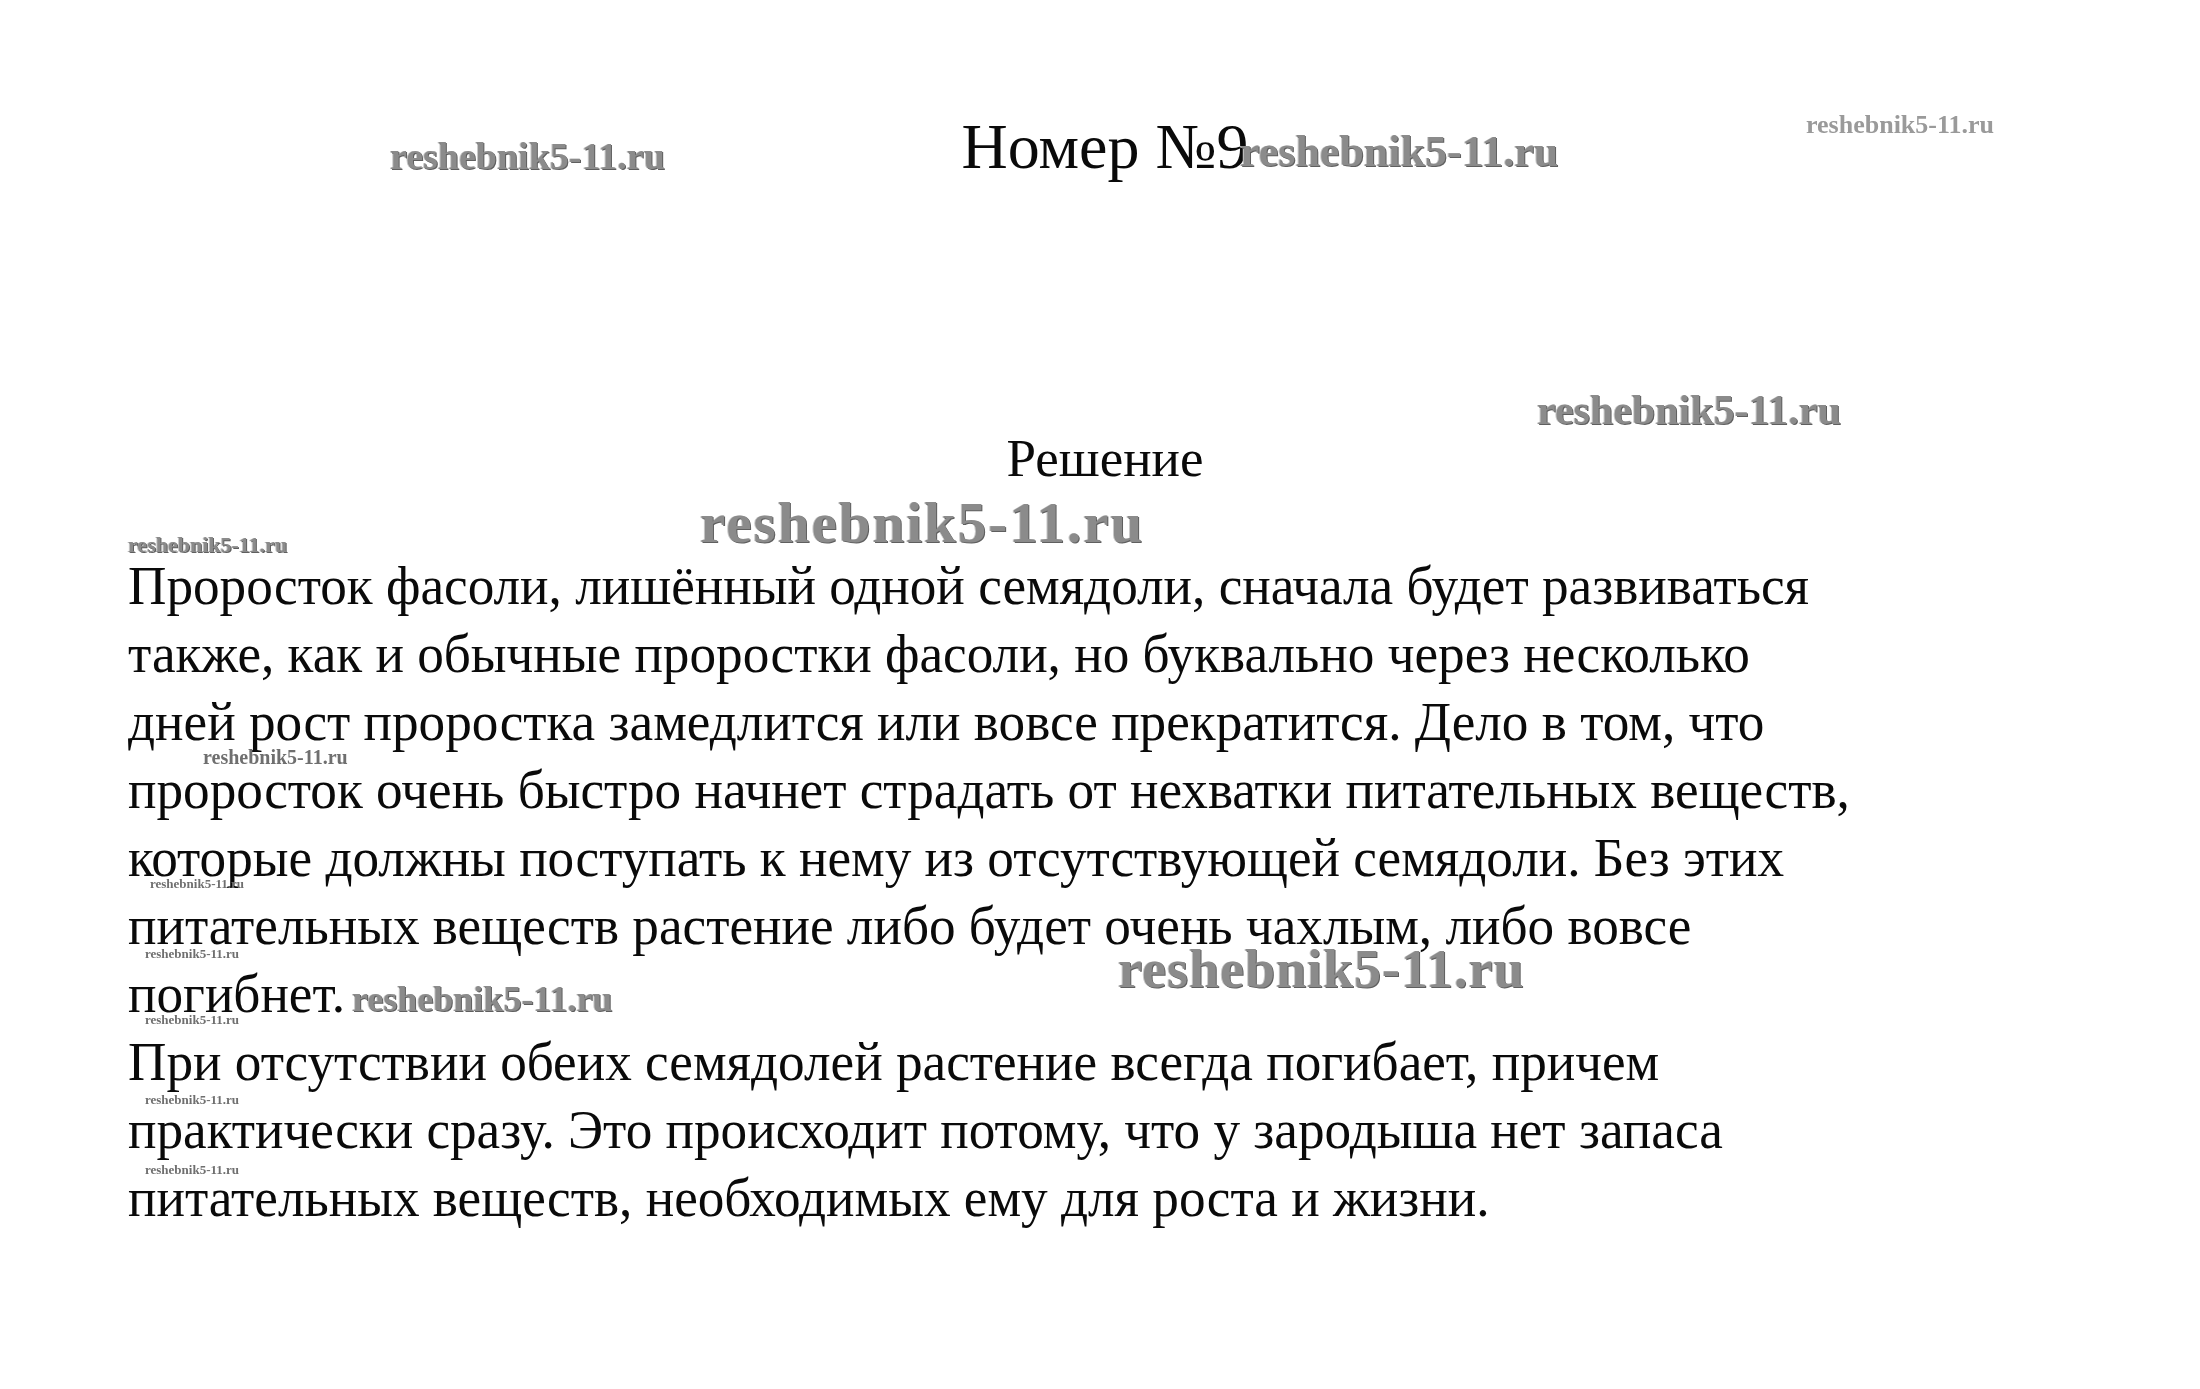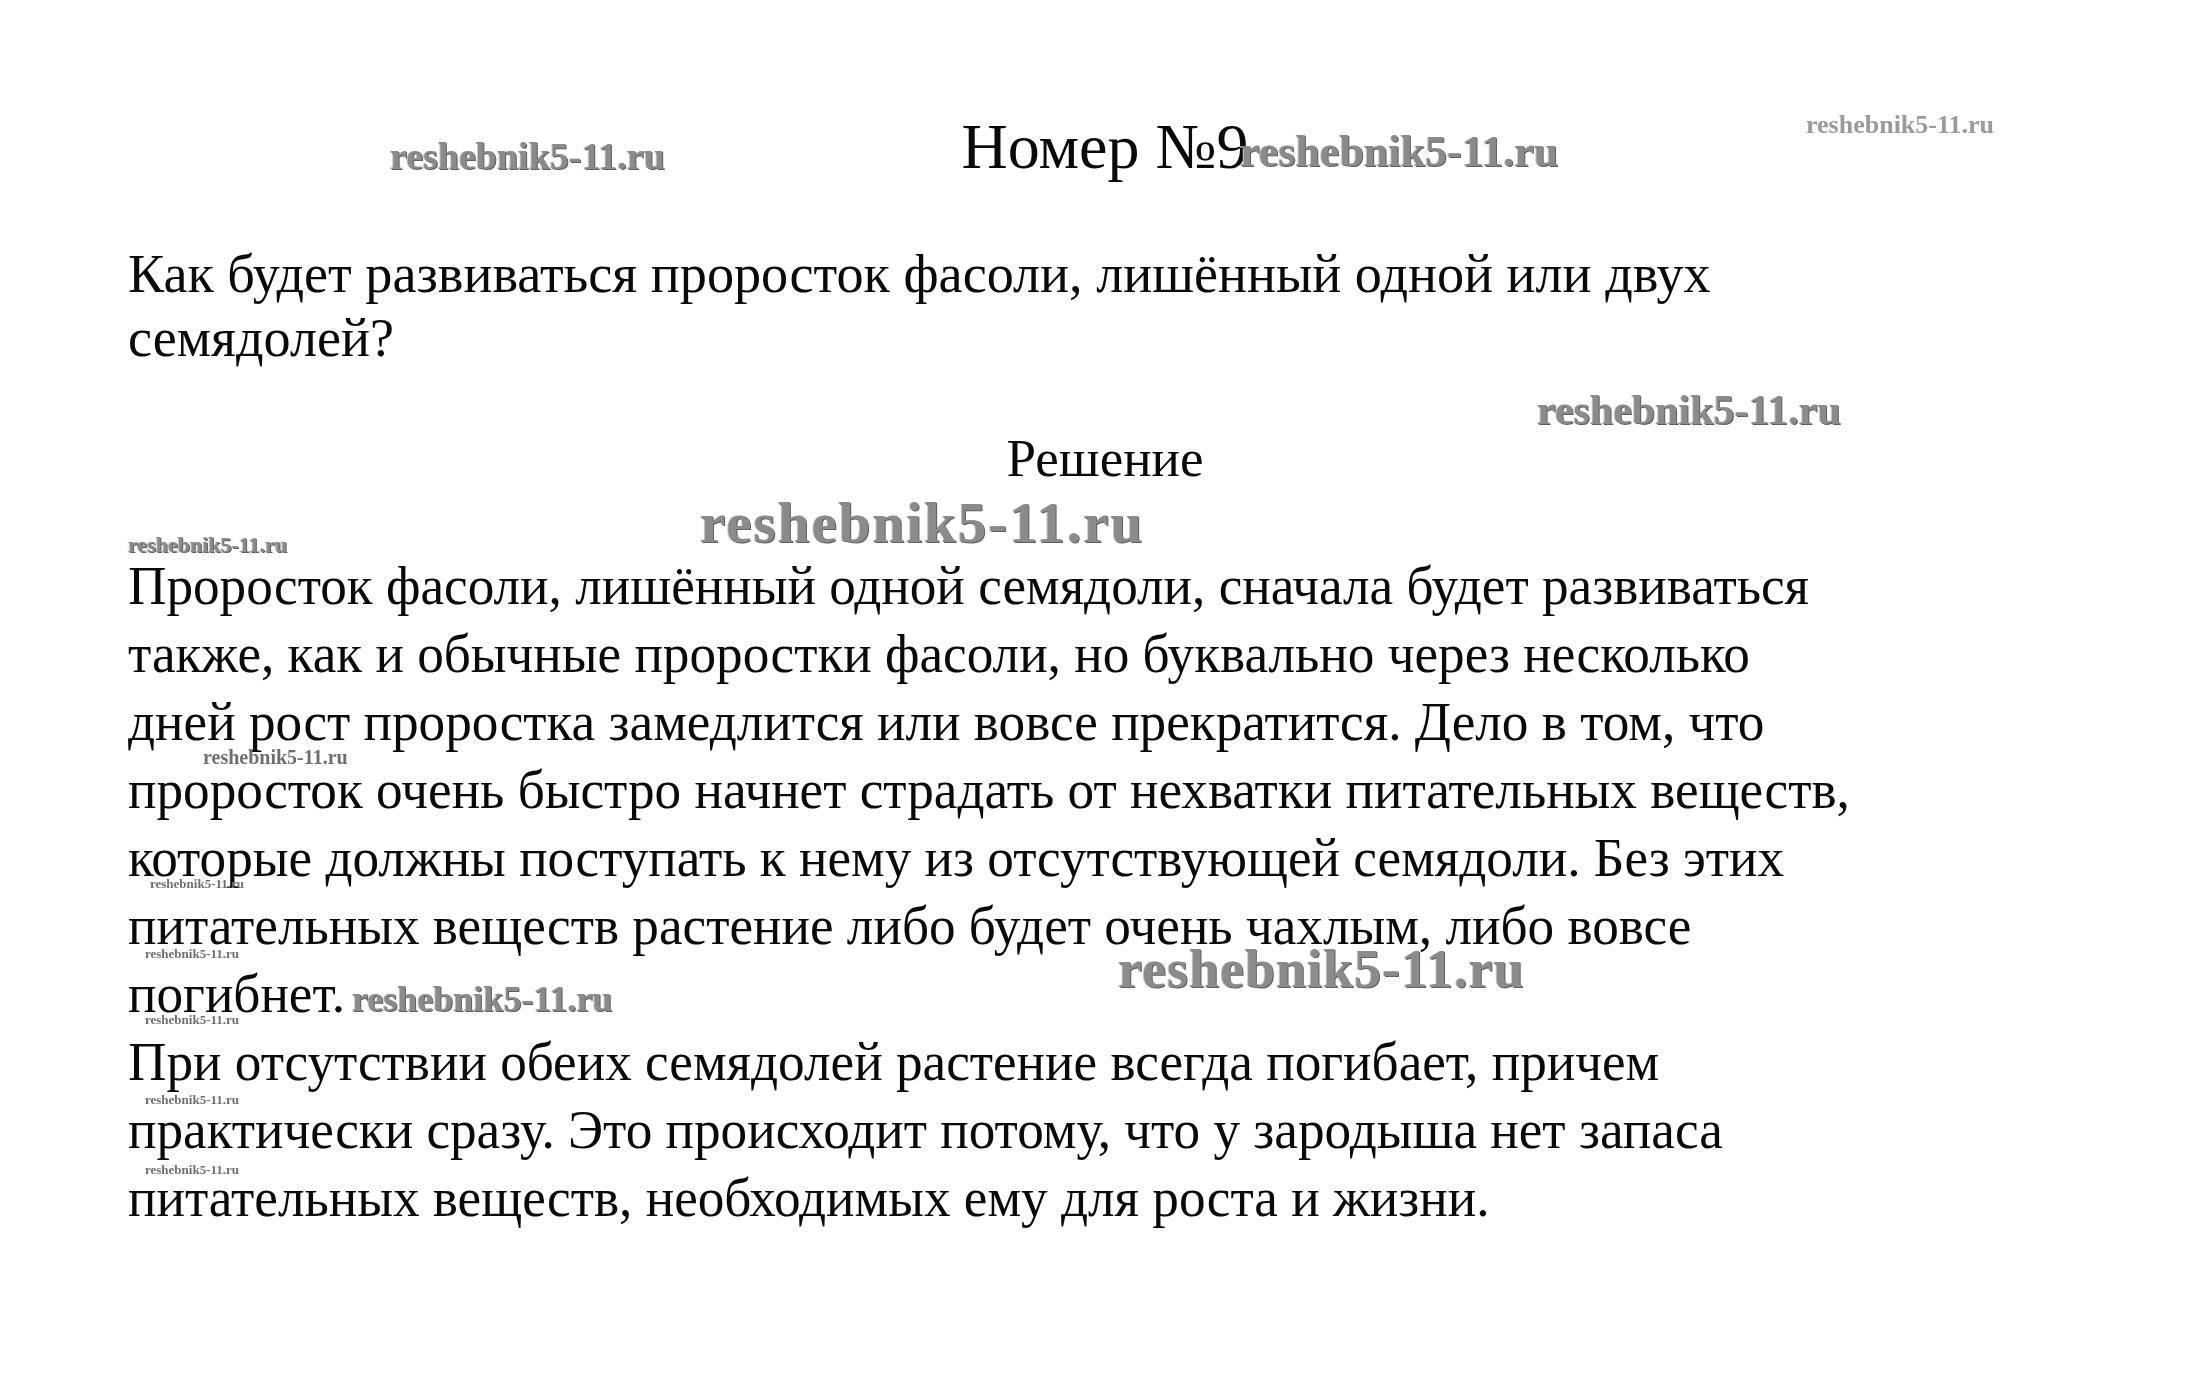--- a/index.html
+++ b/index.html
@@ -97,24 +97,20 @@
 </head>
 <body>
 
 <div id="page">
 
   <span class="wm wm-1">reshebnik5-11.ru</span>
   <div class="doc-title">Номер №9</div>
   <span class="wm wm-2">reshebnik5-11.ru</span>
   <span class="wm wm-3">reshebnik5-11.ru</span>
 
-  <div class="question-block">
-    <div class="tline">Как будет развиваться проросток фасоли, лишённый одной или двух</div>
-    <div class="tline">семядолей?</div>
-  </div>
 
   <span class="wm wm-4">reshebnik5-11.ru</span>
   <div class="solution-heading">Решение</div>
   <span class="wm wm-5">reshebnik5-11.ru</span>
   <span class="wm wm-6">reshebnik5-11.ru</span>
 
   <div class="solution-block">
     <div class="tline">Проросток фасоли, лишённый одной семядоли, сначала будет развиваться</div>
     <div class="tline">также, как и обычные проростки фасоли, но буквально через несколько</div>
     <div class="tline">дней рост проростка замедлится или вовсе прекратится. Дело в том, что</div>

